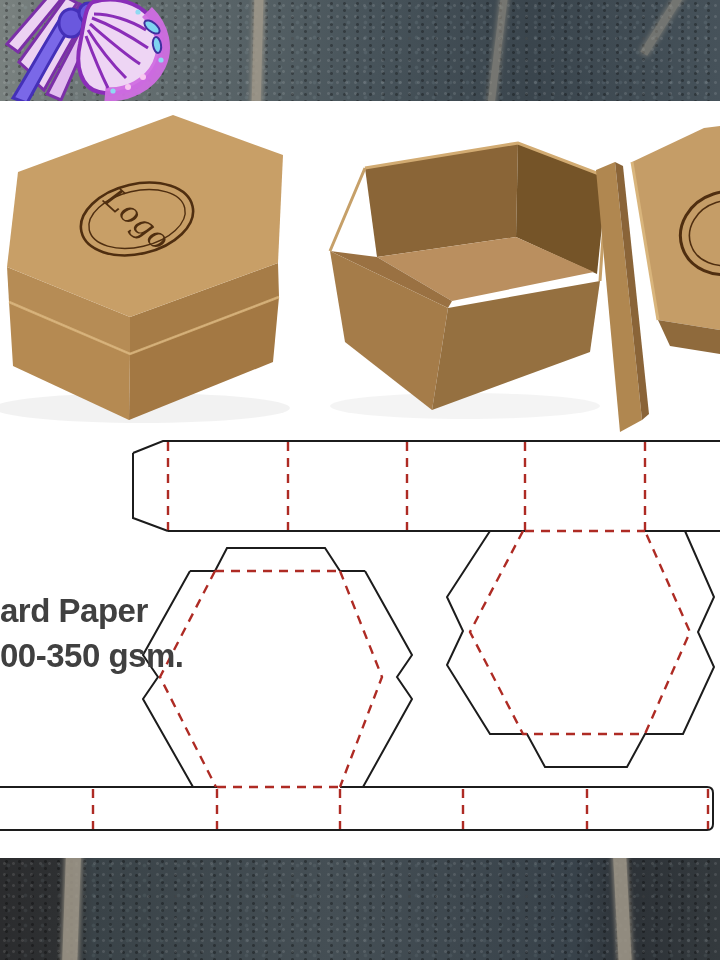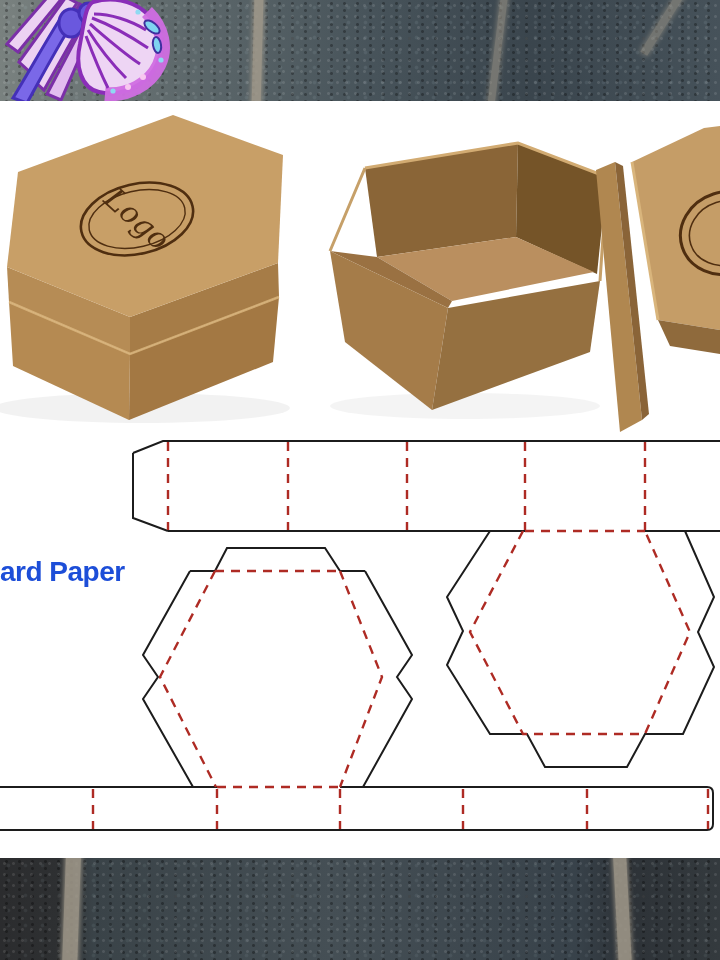--- a/index.html
+++ b/index.html
@@ -22,22 +22,22 @@
       radial-gradient(circle, rgba(190,210,220,.08) 1.2px, transparent 2.3px),
       linear-gradient(90deg,#2b2c2e 0%,#2e3032 8%,#3a4348 13%,#454f55 46%,#38424a 80%,#2d3237 87%,#343a3e 100%);
     background-size:9px 11px,13px 7px,17px 15px,100% 100%;}
 
   .grout{position:absolute;background:#a39b8c;box-shadow:0 0 5px 1px #a39b8c;opacity:.85;}
 
   .white-panel{position:absolute;left:0;top:101px;width:720px;height:757px;background:#ffffff;}
 
   .scene{position:absolute;left:0;top:0;width:720px;height:960px;z-index:3;}
 
-  .spec-text{position:absolute;left:0px;top:549px;z-index:4;color:#1d4ed8;
-    font-weight:bold;font-size:28px;line-height:45px;letter-spacing:-.5px;}
+  .spec-text{position:absolute;left:0px;top:588px;z-index:4;color:#404040;
+    font-weight:bold;font-size:33px;line-height:45px;letter-spacing:-.5px;}
   .spec-text div{white-space:nowrap;}
 
   .butterfly-wrap{position:absolute;left:0;top:0;width:210px;height:101px;}
 </style>
 </head>
 <body>
 
 <div class="stone-band top">
   <div class="grout" style="left:253px;top:-4px;width:9px;height:112px;transform:rotate(1.5deg);"></div>
   <div class="grout" style="left:494px;top:-6px;width:7px;height:116px;transform:rotate(7deg);opacity:.55;"></div>
@@ -137,13 +137,14 @@
     <path d="M525,531 H645"></path>
     <path d="M523,531 L470,632 L523,734 L645,734 L690,632 L645,531"></path>
     <path d="M215,571 H340 M215,571 L160,677 L216,787 M340,571 L382,677 L340,787"></path>
     <path d="M217,787 H340"></path>
     <path d="M93,789 V829 M217,789 V829 M340,789 V829 M463,789 V829 M587,789 V829 M708,789 V829"></path>
   </g>
 </svg>
 
 <div class="spec-text">
   <div>ard Paper</div>
+  <div>00-350 gsm.</div>
 </div>
 
 </body></html>

